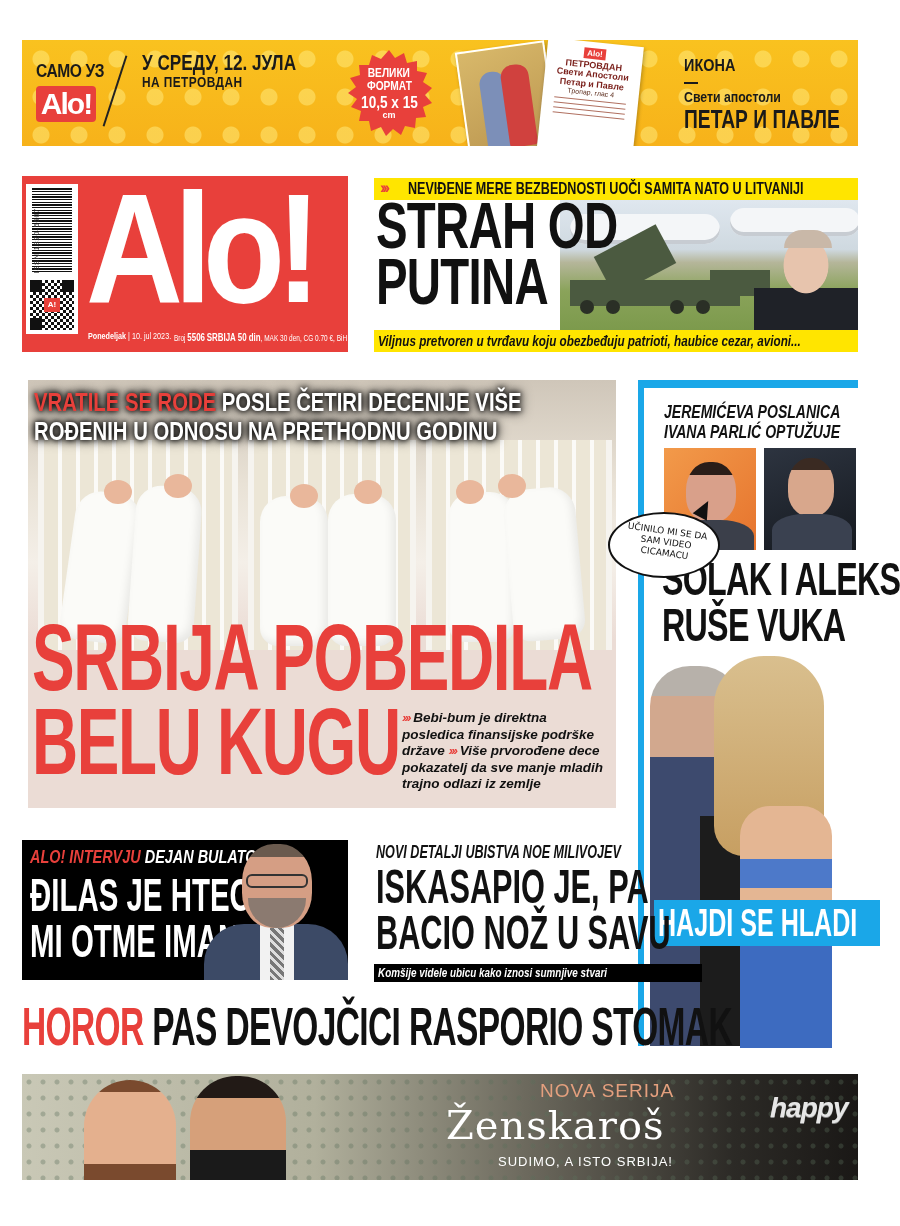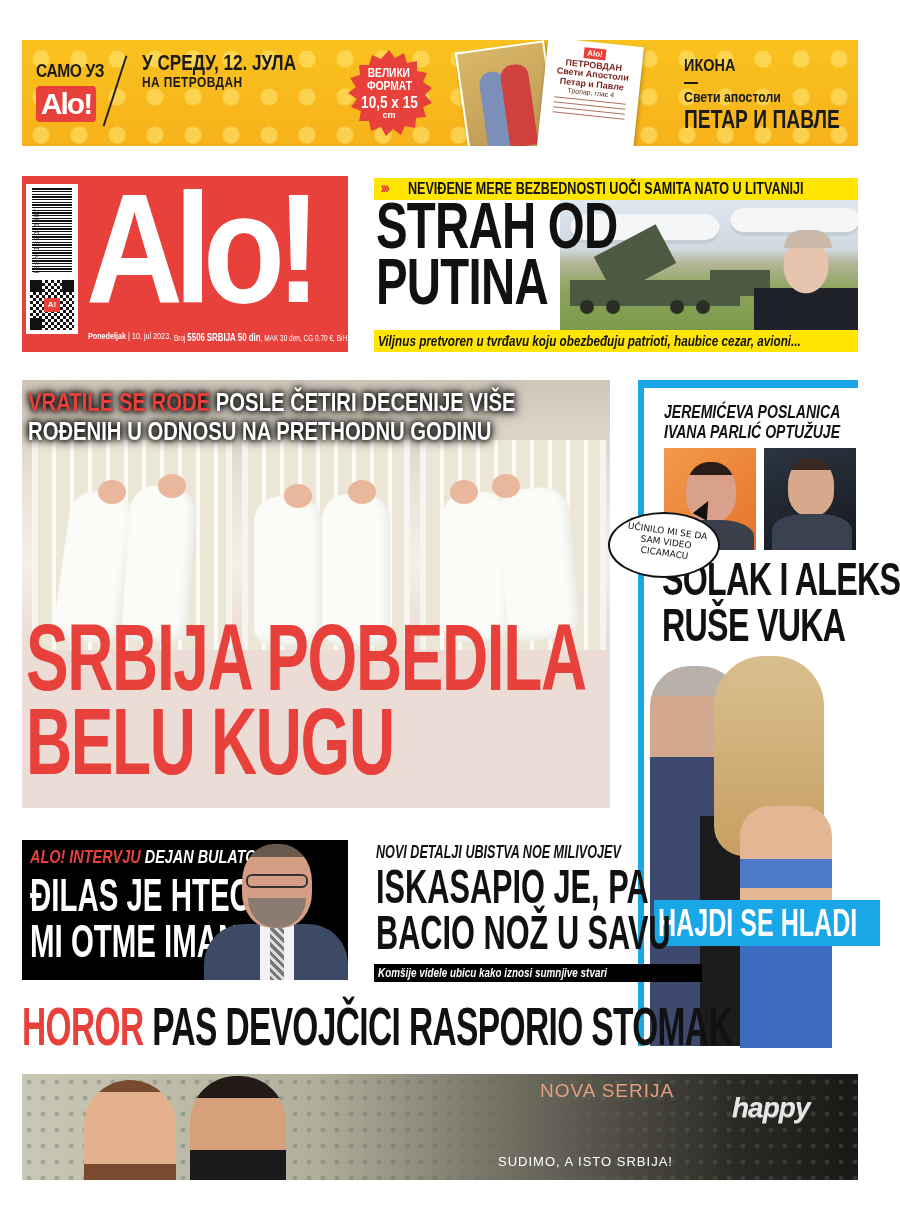--- a/index.html
+++ b/index.html
@@ -67,21 +67,21 @@
   .plane { position:absolute; background:#f4f6f8; border-radius:20px; box-shadow: inset 0 -4px 0 #c7ccd2; }
   .truck { position:absolute; background:#4b5a40; }
   .wheel { position:absolute; width:14px; height:14px; border-radius:50%; background:#2a2f26; }
   #putin { position:absolute; right:0; top:26px; width:104px; height:104px; background: radial-gradient(ellipse at 50% 38%, #e7c4ad 0 30%, transparent 31%), linear-gradient(180deg, transparent 0 60%, #1f2228 60%); }
   #putin .hair { position:absolute; left:30px; top:4px; width:48px; height:18px; border-radius:24px 24px 0 0; background:#c9b8a8; }
   #nato-title { left: 376px; top: 198px; font-weight:900; font-size:64px; line-height:56px; color:#111; transform:scaleX(.74); transform-origin:left top; letter-spacing:-1px; white-space:nowrap; }
   #nato-sub { left: 374px; top: 330px; width: 484px; height: 22px; background:#ffe500; }
   #nato-sub span { position:absolute; left:4px; top:2px; font-size:15px; font-weight:700; font-style:italic; color:#111; white-space:nowrap; transform:scaleX(.78); transform-origin:left; }
 
   
-  #lead { left: 22px; top: 380px; width: 588px; height: 428px; background:#ebdcd5; overflow:hidden; }
+  #lead { left: 28px; top: 380px; width: 588px; height: 428px; background:#ebdcd5; overflow:hidden; }
   #lead-photo { position:absolute; left:0; top:0; width:588px; height:260px;
     background: linear-gradient(180deg,#cfc6b9 0%,#e9e2d6 40%,#f4efe8 70%,#ebdcd5 100%); }
   .crib { position:absolute; top:60px; height:210px; border-left:6px solid #f6f4ef; border-right:6px solid #f6f4ef;
     background: repeating-linear-gradient(90deg, rgba(255,255,255,.0) 0 14px, rgba(255,255,255,.8) 14px 18px), #ece6d6; }
   .baby { position:absolute; background:#fbfbf8; border-radius:26px 26px 18px 18px; box-shadow: inset -4px -4px 8px rgba(0,0,0,.08); }
   .bhead { position:absolute; width:28px; height:24px; border-radius:50%; background:#e9b79b; }
   #lead-kicker { position:absolute; left:6px; top:8px; font-size:26px; font-weight:900; line-height:29px; color:#fff; white-space:nowrap; transform:scaleX(.78); transform-origin:left top;
     text-shadow: 0 0 6px #000, 0 0 10px #000, 0 0 14px #000; }
   #lead-kicker .red { color:#e8403b; }
   #lead-title { position:absolute; left:4px; top:236px; font-size:94px; font-weight:900; line-height:84px; color:#e8403b; white-space:nowrap; transform:scaleX(.68); transform-origin:left top; letter-spacing:-2px; }
@@ -133,21 +133,21 @@
 
   
   #ad { left: 22px; top: 1074px; width: 836px; height: 106px; overflow:hidden;
     background: linear-gradient(90deg,#c9c8b6 0%,#b1b09c 35%,#6d6a5e 60%,#2c2a26 85%,#1a1816 100%); }
   #ad .pattern { position:absolute; inset:0; background-image: radial-gradient(circle, rgba(90,110,90,.35) 0 2px, transparent 3px); background-size: 14px 16px; }
   #ad .woman { position:absolute; left:62px; top:6px; width:92px; height:120px; border-radius:46px 46px 0 0; background: linear-gradient(180deg,#7a4a2e 0 10%, #e4b08e 10% 70%, #7a4a2e 70%); }
   #ad .man { position:absolute; left:168px; top:2px; width:96px; height:120px; border-radius:46px 46px 0 0; background: linear-gradient(180deg,#221a16 0 18%, #d6a07a 18% 62%, #1a1a1a 62%); }
   #ad-nova { position:absolute; left:518px; top:6px; font-size:19px; color:#e4a07e; letter-spacing:1px;text-align:center; }
   #ad-title { position:absolute; left:424px; top:28px; font-family:"DejaVu Serif","Liberation Serif",serif; font-size:40px; color:#fff; letter-spacing:1px; }
   #ad-slogan { position:absolute; left:476px; top:80px; font-size:13px; color:#fff; letter-spacing:1px; }
-  #ad-happy { position:absolute; left:710px; top:18px; font-size:28px; font-weight:900; font-style:italic; color:#e6e6e6; letter-spacing:-1px; text-shadow: 0 1px 0 #888; }
+  #ad-happy { position:absolute; left:748px; top:18px; font-size:28px; font-weight:900; font-style:italic; color:#e6e6e6; letter-spacing:-1px; text-shadow: 0 1px 0 #888; }
 </style>
 </head>
 <body>
 
 <div id="promo" class="abs">
   <div class="crosses"></div>
   <div id="promo-samo" class="abs">САМО УЗ</div>
   <div id="promo-alo" class="abs">Alo!</div>
   <div id="promo-slash" class="abs"></div>
   <div id="promo-date" class="abs">У СРЕДУ, 12. ЈУЛА</div>
@@ -245,20 +245,24 @@
     <div class="bhead" style="left:470px;top:94px;"></div>
   </div>
   <div id="lead-kicker">
     <div><span class="red">VRATILE SE RODE</span><span> POSLE ČETIRI DECENIJE VIŠE</span></div>
     <div>ROĐENIH U ODNOSU NA PRETHODNU GODINU</div>
   </div>
   <div id="lead-title">
     <div>SRBIJA POBEDILA</div>
     <div>BELU KUGU</div>
   </div>
+  <div id="lead-deck">
+    <span class="ar">›››</span><span class="t"> Bebi-bum je direktna posledica finansijske podrške države </span>
+    <span class="ar">›››</span><span class="t"> Više prvorođene dece pokazatelj da sve manje mladih trajno odlazi iz zemlje</span>
+  </div>
 </div>
 
 <div id="right-col" class="abs">
   <div id="sol-kicker">
     <div>JEREMIĆEVA POSLANICA</div>
     <div>IVANA PARLIĆ OPTUŽUJE</div>
   </div>
   <div id="sol-p1">
     <div class="face" style="left:22px;top:14px;width:50px;height:60px;background:linear-gradient(180deg,#2a1d18 0 22%, #d9a08a 22%);"></div>
     <div class="suit" style="left:6px;top:72px;width:84px;height:40px;background:#3b3f4a;"></div>
@@ -311,15 +315,16 @@
   <span>Komšije videle ubicu kako iznosi sumnjive stvari</span>
 </div>
 
 <div id="horor" class="abs"><span class="red">HOROR</span><span> PAS DEVOJČICI RASPORIO STOMAK</span></div>
 
 <div id="ad" class="abs">
   <div class="pattern"></div>
   <div class="woman"></div>
   <div class="man"></div>
   <div id="ad-nova">NOVA SERIJA</div>
+  <div id="ad-title">Ženskaroš</div>
   <div id="ad-slogan">SUDIMO, A ISTO SRBIJA!</div>
   <div id="ad-happy">happy</div>
 </div>
 
 </body></html>

